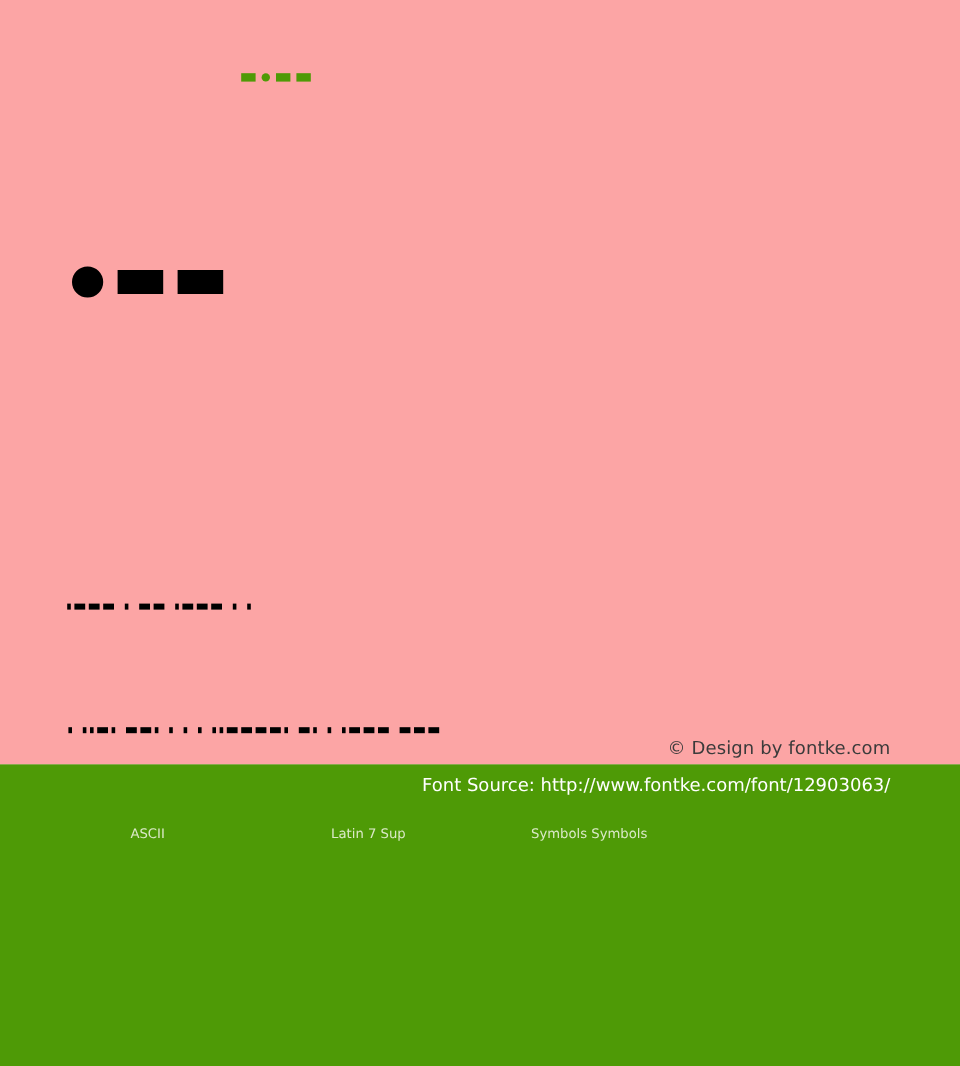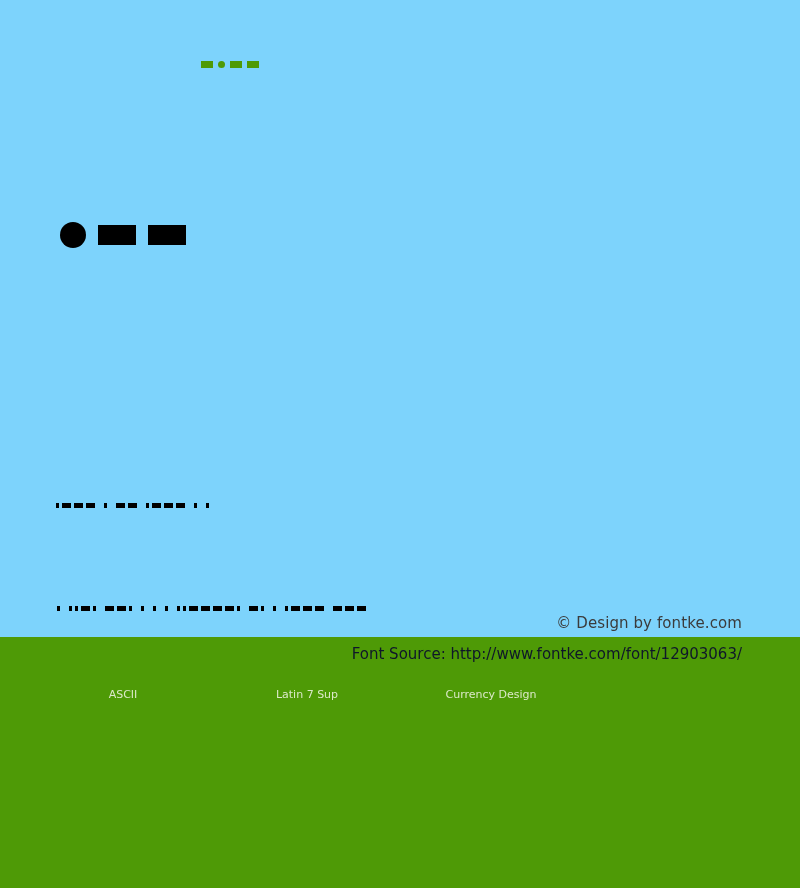--- a/index.html
+++ b/index.html
@@ -21,21 +21,21 @@
     background: #d3d7cf;
   }
 
   
   #preview-area {
     position: absolute;
     left: 0;
     top: 0;
     width: 800px;
     height: 637px;
-    background: #7dd3fc;
+    background: #fca5a5;
   }
 
   
   #title-sample {
     position: absolute;
     left: 201px;
     top: 57px;
     display: flex;
     align-items: center;
     gap: 5px;
@@ -117,21 +117,21 @@
     width: 800px;
     height: 251px;
     background: #4e9a06;
   }
   #font-source {
     position: absolute;
     right: 58px;
     top: 8px;
     font-family: "DejaVu Sans", sans-serif;
     font-size: 15px;
-    color: #0f172a;
+    color: #ffffff;
     white-space: nowrap;
   }
 
   
   #block-headers {
     position: absolute;
     left: 0;
     top: 51px;
     width: 800px;
     height: 16px;
@@ -232,18 +232,18 @@
 
     <div id="copyright">© Design by fontke.com</div>
   </div>
 
   <div id="green-area">
     <div id="font-source">Font Source: http://www.fontke.com/font/12903063/</div>
 
     <div id="block-headers">
       <div class="block-header" id="block-header-0">ASCII</div>
       <div class="block-header" id="block-header-1">Latin 7 Sup</div>
-      <div class="block-header" id="block-header-2">Currency Design</div>
+      <div class="block-header" id="block-header-2">Symbols Symbols</div>
     </div>
 
   </div>
 
 </div>
 
 </body></html>

